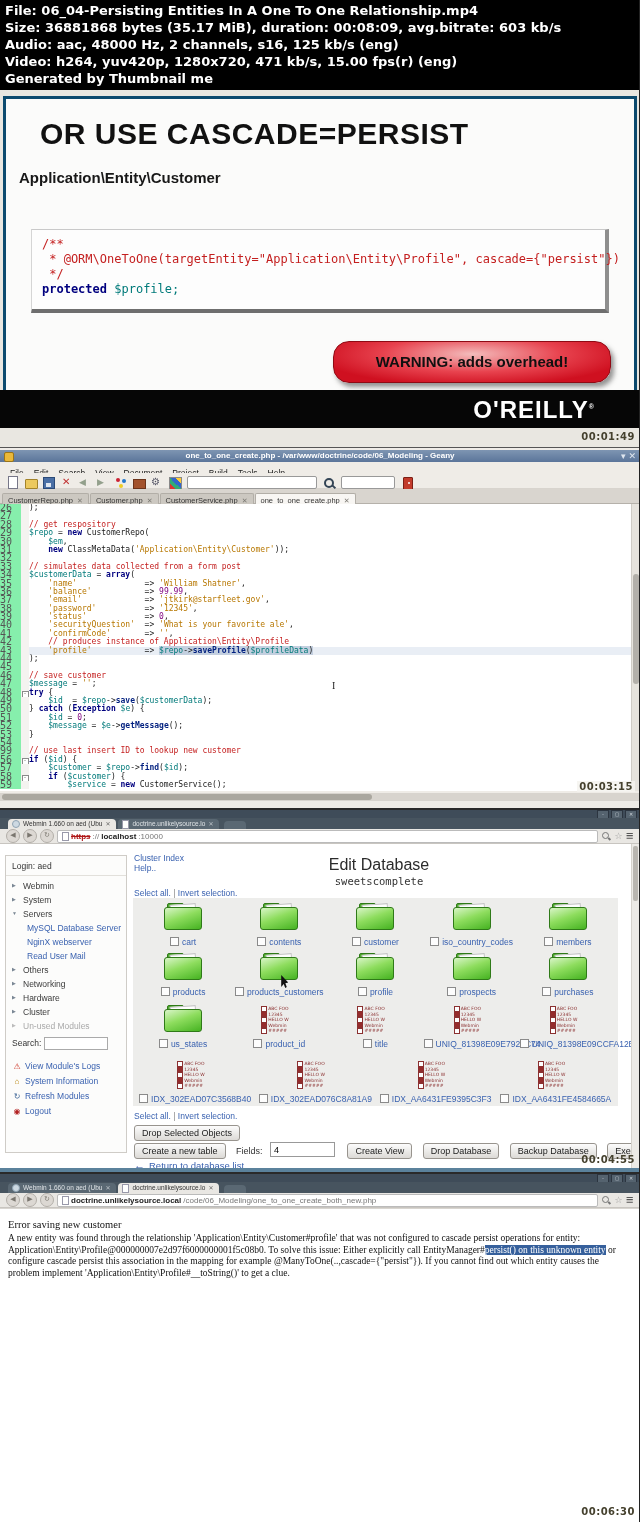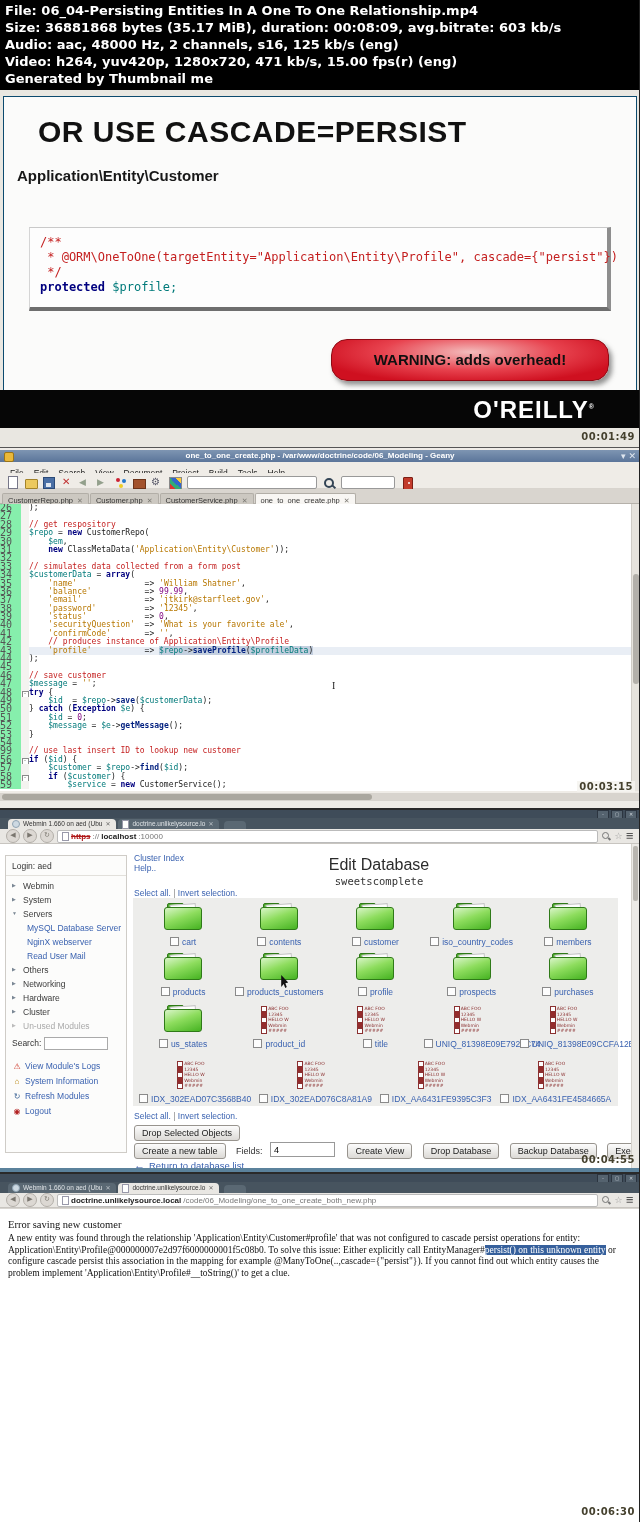--- a/index.html
+++ b/index.html
@@ -3,21 +3,21 @@
 <meta charset="utf-8">
 <style>
   html,body{margin:0;padding:0;background:#222}
   #root{position:relative;width:639px;height:1522px;background:#d8d5cf;overflow:hidden;
         font-family:"Liberation Sans",sans-serif}
   
   #hdr{position:absolute;left:0;top:0;width:640px;height:90px;background:#000;padding-top:2px;box-sizing:border-box}
   .hline{color:#fff;font:bold 13px/17px "DejaVu Sans",sans-serif;padding-left:5px;white-space:nowrap}
   
   #slide{position:absolute;left:0;top:90px;width:640px;height:357px;background:#e9e7e1}
-  .slide-area{position:absolute;left:3px;right:3px;top:6px;height:294px;background:#fbfbfa;border:1px solid #0c4a6e}
+  .slide-area{position:absolute;left:3px;right:3px;top:6px;height:294px;background:#fbfbfa;border:3px solid #0c4a6e}
   .slide-title{position:absolute;left:34px;top:18px;font:bold 30px "Liberation Sans",sans-serif;color:#111;letter-spacing:.5px}
   .slide-subtitle{position:absolute;left:13px;top:70px;font:bold 15px "Liberation Sans",sans-serif;color:#181818}
   .slide-code{position:absolute;left:25px;right:25px;top:130px;height:72px;background:#fdfdfd;
       border-top:1px solid #c9c9c9;border-left:1px solid #d5d5d5;border-right:4px solid #8e8e8e;border-bottom:4px solid #6e6e6e;
       padding:7px 0 0 10px;font:12px/15px "DejaVu Sans Mono",monospace;white-space:pre}
   .warning{position:absolute;left:327px;width:276px;top:242px;height:40px;border-radius:16px;
       background:radial-gradient(ellipse at 50% 30%, #f3bcbc 0%, #e8434f 45%, #cf1020 80%);
       border:1px solid #8f0a14;box-shadow:3px 4px 5px rgba(60,60,60,.55);
       color:#101010;font:bold 15px/40px "Liberation Sans",sans-serif;text-align:center}
   .brandbar{position:absolute;left:0;top:300px;width:640px;height:38px;background:#060606}

